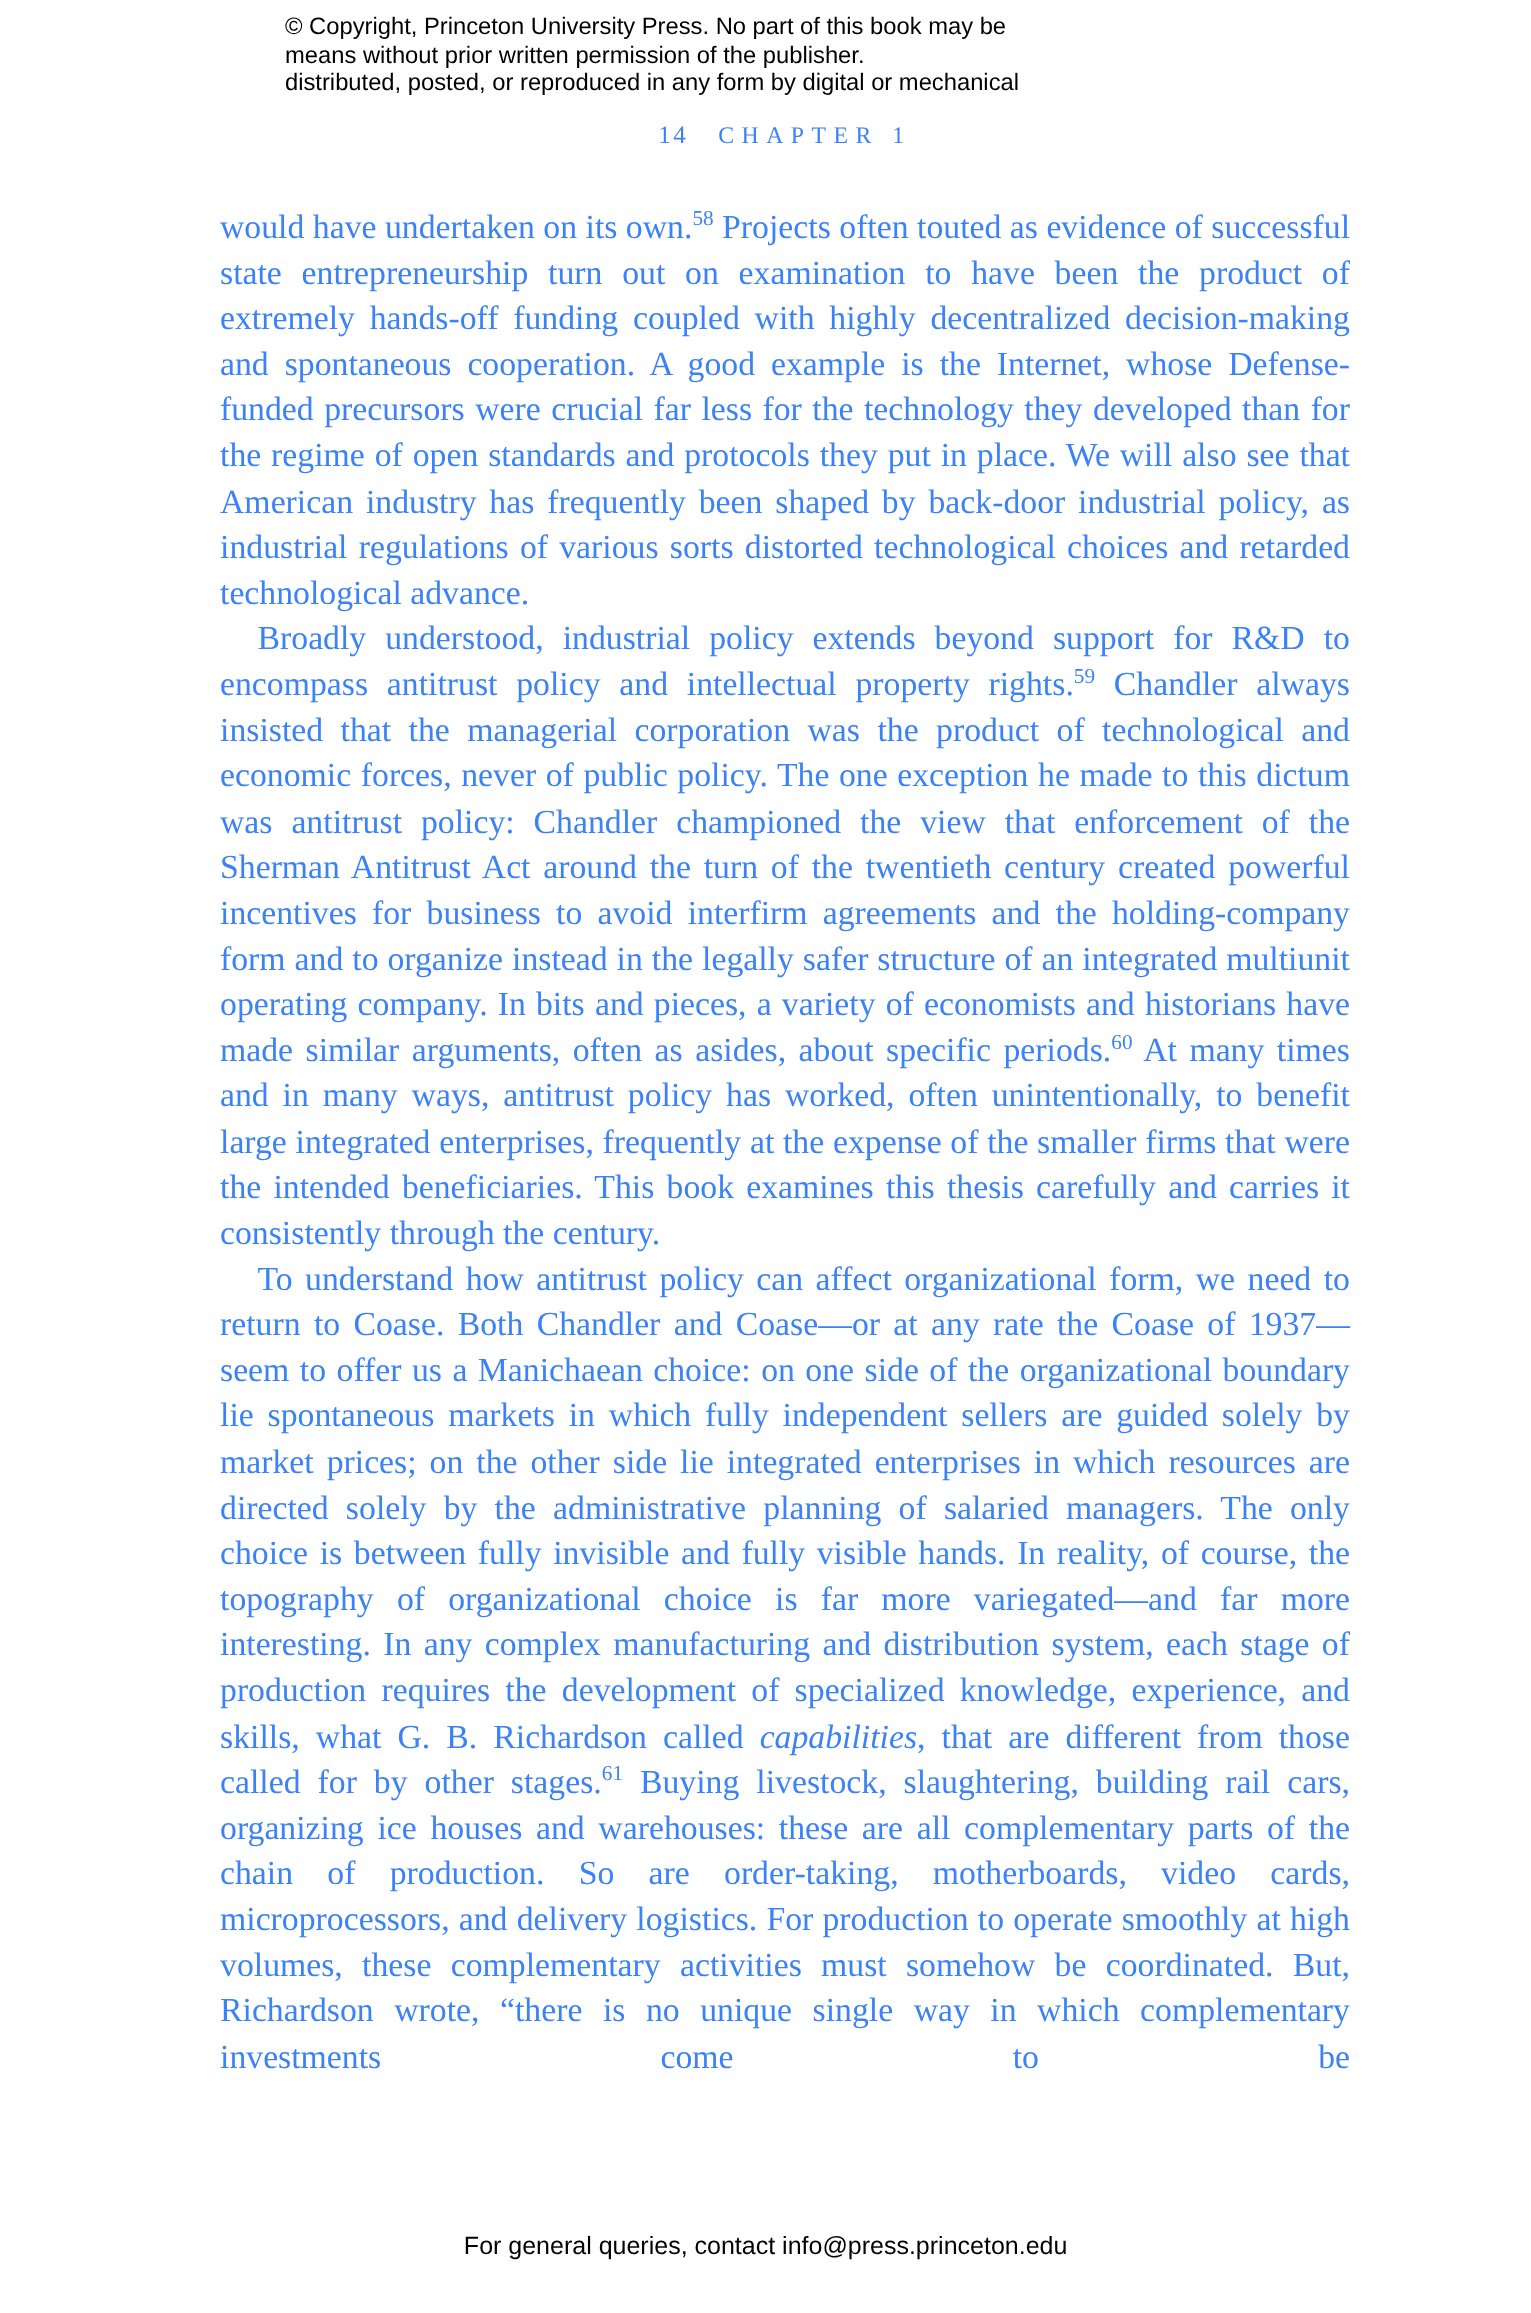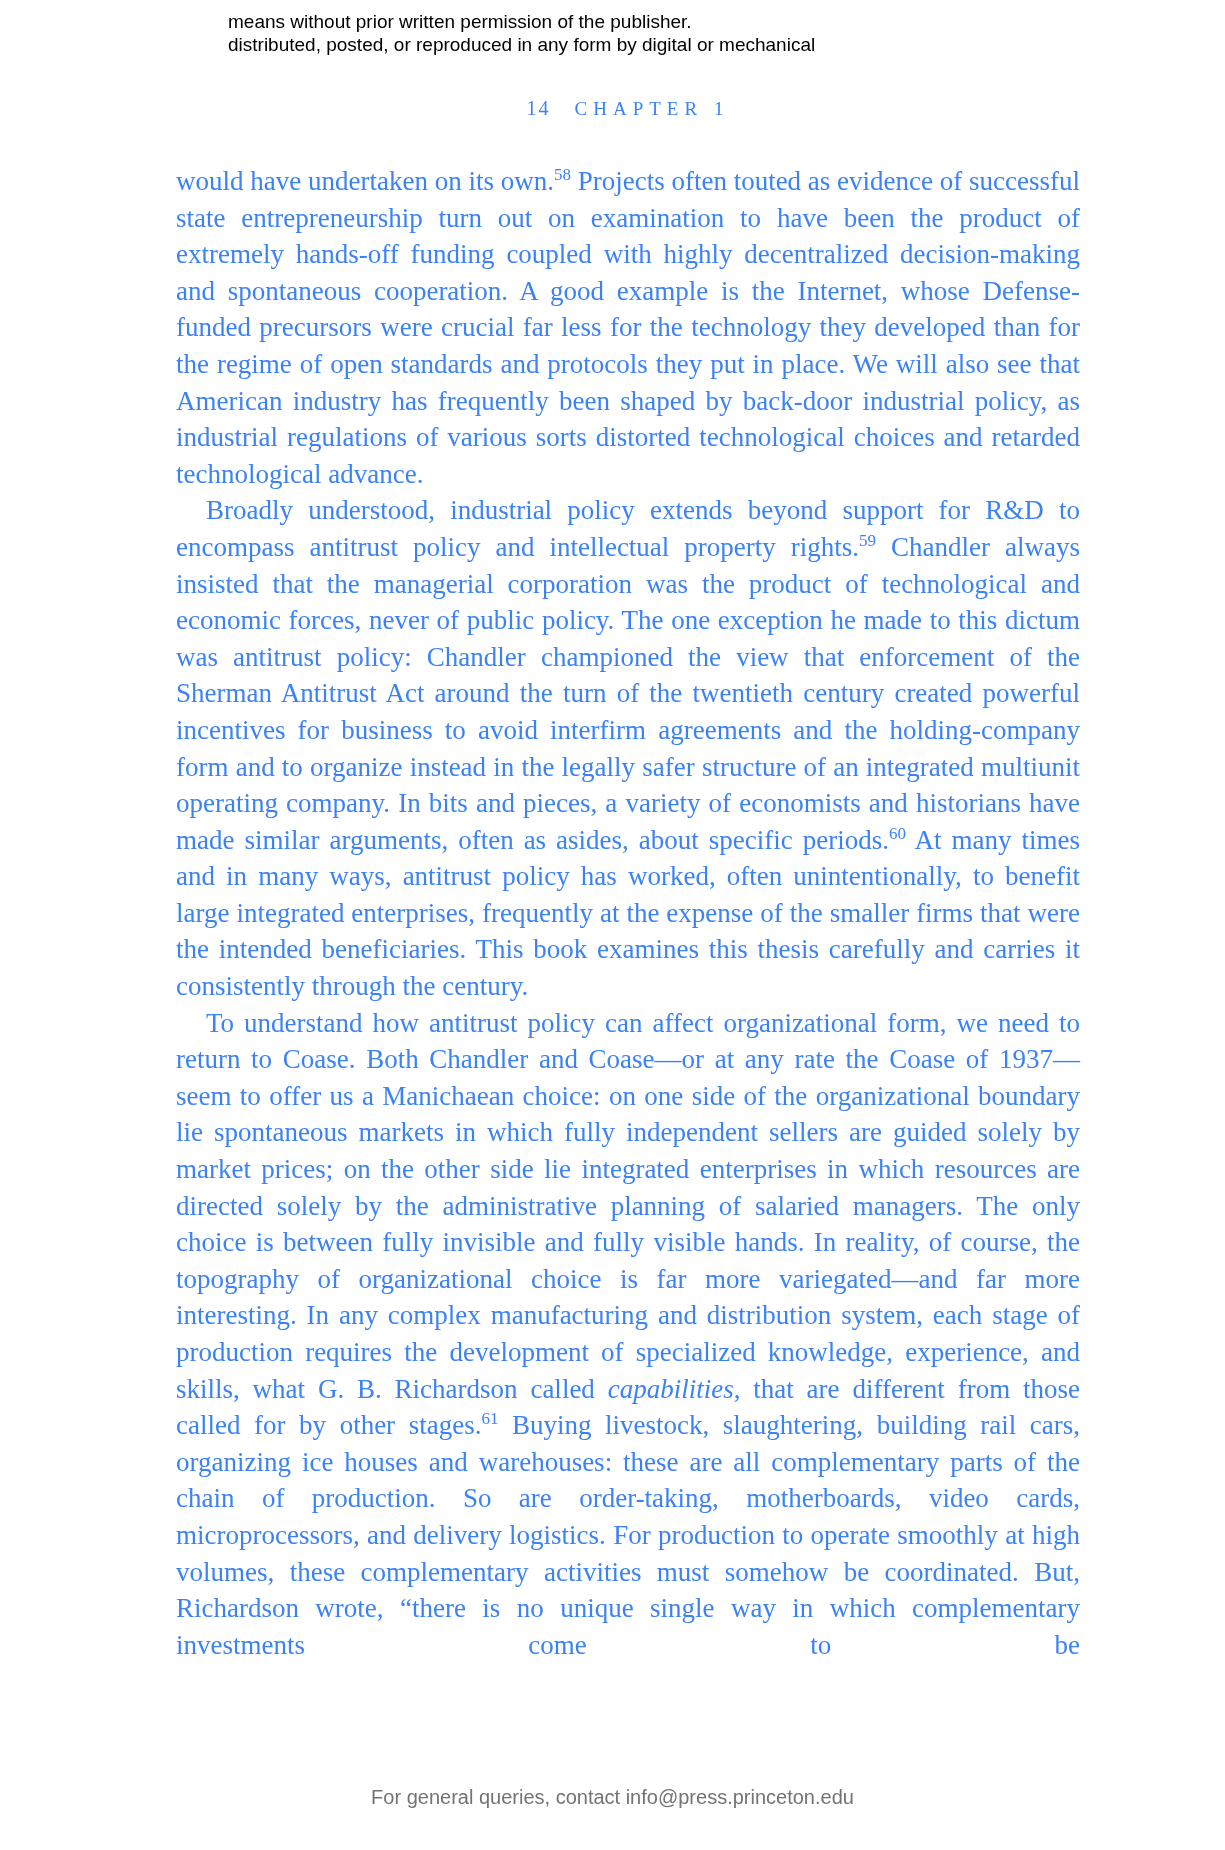--- a/index.html
+++ b/index.html
@@ -60,29 +60,30 @@
   }
   em.term { font-style: italic; margin-top: 32px; }
   .footer {
     position: absolute;
     left: 0;
     top: 1786px;
     width: 1225px;
     text-align: center;
     font-family: "Liberation Sans", sans-serif;
     font-size: 20px;
-    color: #737373;
+    color: #000000;
   }
 </style>
 </head>
 <body>
 
 <div class="page">
 
   <div class="copyright">
+    <div>© Copyright, Princeton University Press. No part of this book may be</div>
     <div>means without prior written permission of the publisher.</div>
     <div>distributed, posted, or reproduced in any form by digital or mechanical</div>
   </div>
 
   <div class="running-head">
     <span class="pagenum">14</span><span class="chapter">CHAPTER 1</span>
   </div>
 
   <div class="body-text">
       <p class="para"><span>would have undertaken on its own.</span><sup class="fn">58</sup><span> Projects often touted as evidence of successful state entrepreneurship turn out on examination to have been the product of extremely hands-off funding coupled with highly decentralized decision-making and spontaneous cooperation. A good example is the Internet, whose Defense-funded precursors were crucial far less for the technology they developed than for the regime of open standards and protocols they put in place. We will also see that American industry has frequently been shaped by back-door industrial policy, as industrial regulations of various sorts distorted technological choices and retarded technological advance.</span></p>

